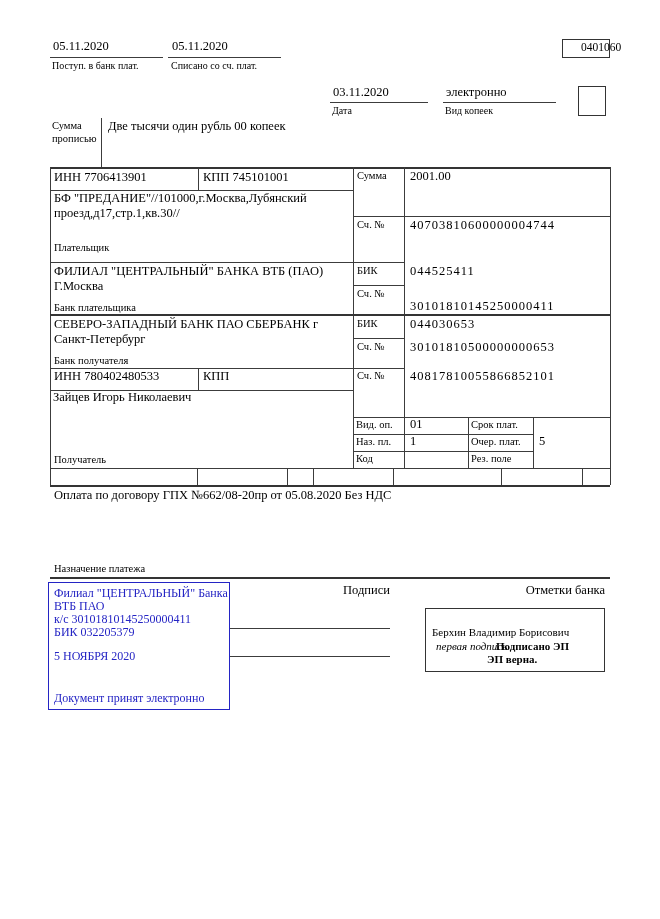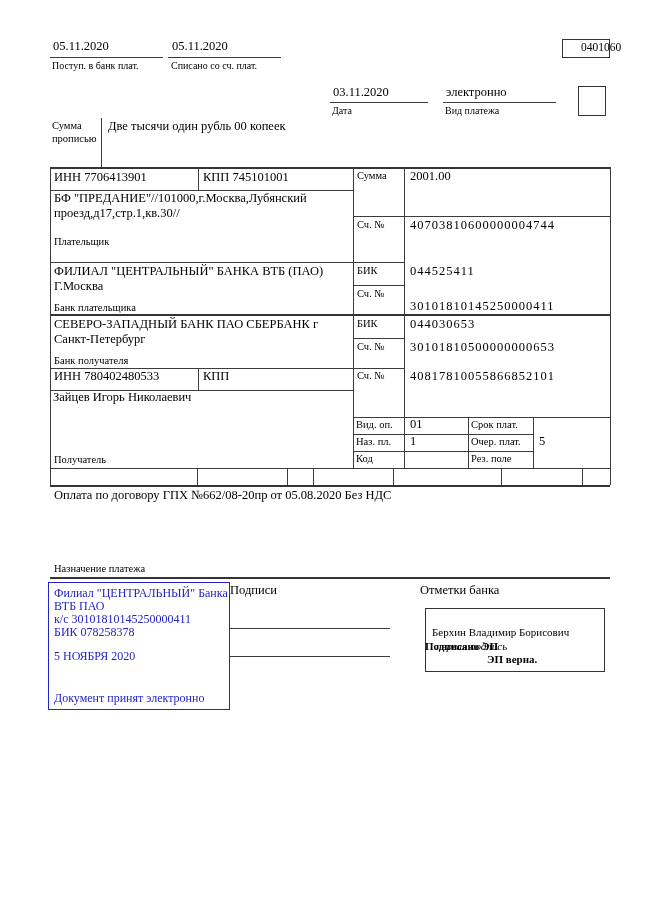--- a/index.html
+++ b/index.html
@@ -7,21 +7,21 @@
         font-family:"Liberation Serif",serif;color:#000;overflow:hidden}
   .t{position:absolute;white-space:nowrap;font-size:12.5px;line-height:1.05}
   .sm{font-size:10px}
   .md{font-size:10.5px}
   .st{font-size:12px}
   .ep{font-size:11px}
   .b{font-weight:bold}
   .i{font-style:italic}
   .sans{font-family:"Liberation Sans",sans-serif}
   .num{letter-spacing:1px}
-  .ctr{text-align:left}
+  .ctr{text-align:right}
   .hl{position:absolute;height:1px;background:#3c3c3c}
   .th{height:2px;background:#343434}
   .vl{position:absolute;width:1px;background:#3c3c3c}
   .box{position:absolute;border:1.5px solid #343434;background:transparent}
   .blue{color:#2424c4}
   .bluebox{border:1.5px solid #2424c4}
 </style>
 </head>
 <body>
 
@@ -37,21 +37,21 @@
 
   <div class="box" style="left:562px;top:39px;width:46px;height:17px">
     <span class="t" style="left:18px;top:1px;font-size:11.5px">0401060</span>
   </div>
 
   <span class="t" style="left:333px;top:86px">03.11.2020</span>
   <div class="hl" style="left:330px;top:102px;width:98px"></div>
   <span class="t sm" style="left:332px;top:106px">Дата</span>
   <span class="t" style="left:446px;top:86px">электронно</span>
   <div class="hl" style="left:443px;top:102px;width:113px"></div>
-  <span class="t sm" style="left:445px;top:106px">Вид платежа</span>
+  <span class="t sm" style="left:445px;top:106px">Вид копеек</span>
   <div class="box" style="left:578px;top:86px;width:26px;height:28px"></div>
 
   <span class="t md" style="left:52px;top:120px">Сумма</span>
   <span class="t md" style="left:52px;top:133px">прописью</span>
   <div class="vl" style="left:101px;top:118px;height:49px"></div>
   <span class="t" style="left:108px;top:120px">Две тысячи один рубль 00 копеек</span>
 
   <div class="hl th" style="left:50px;top:167px;width:560px"></div>
   <div class="vl" style="left:50px;top:167px;height:318px"></div>
   <div class="vl" style="left:610px;top:167px;height:318px"></div>
@@ -78,21 +78,21 @@
   <div class="vl" style="left:313px;top:468px;height:17px"></div>
   <div class="vl" style="left:393px;top:468px;height:17px"></div>
   <div class="vl" style="left:501px;top:468px;height:17px"></div>
   <div class="vl" style="left:582px;top:468px;height:17px"></div>
   <div class="hl th" style="left:50px;top:485px;width:560px"></div>
 
   <span class="t" style="left:54px;top:171px">ИНН 7706413901</span>
   <span class="t" style="left:203px;top:171px">КПП 745101001</span>
   <span class="t" style="left:54px;top:192px">БФ "ПРЕДАНИЕ"//101000,г.Москва,Лубянский</span>
   <span class="t" style="left:54px;top:207px">проезд,д17,стр.1,кв.30//</span>
-  <span class="t md" style="left:54px;top:236px">Плательщик</span>
+  <span class="t md" style="left:54px;top:242px">Плательщик</span>
   <span class="t md" style="left:357px;top:170px">Сумма</span>
   <span class="t" style="left:410px;top:170px">2001.00</span>
   <span class="t md" style="left:357px;top:219px">Сч. №</span>
   <span class="t num" style="left:410px;top:219px">40703810600000004744</span>
 
   <span class="t" style="left:54px;top:265px">ФИЛИАЛ "ЦЕНТРАЛЬНЫЙ" БАНКА ВТБ (ПАО)</span>
   <span class="t" style="left:54px;top:280px">Г.Москва</span>
   <span class="t md" style="left:54px;top:302px">Банк плательщика</span>
   <span class="t md" style="left:357px;top:265px">БИК</span>
   <span class="t num" style="left:410px;top:265px">044525411</span>
@@ -125,21 +125,21 @@
   <span class="t md" style="left:471px;top:453px">Рез. поле</span>
 
   <span class="t" style="left:54px;top:489px">Оплата по договору ГПХ №662/08-20пр от 05.08.2020 Без НДС</span>
   <span class="t md" style="left:54px;top:563px">Назначение платежа</span>
   <div class="hl th" style="left:50px;top:577px;width:560px"></div>
 
   <div class="box bluebox" style="left:48px;top:582px;width:180px;height:126px"></div>
   <span class="t st blue" style="left:54px;top:587px">Филиал "ЦЕНТРАЛЬНЫЙ" Банка</span>
   <span class="t st blue" style="left:54px;top:600px">ВТБ ПАО</span>
   <span class="t st blue" style="left:54px;top:613px">к/с 30101810145250000411</span>
-  <span class="t st blue" style="left:54px;top:626px">БИК 078258378</span>
+  <span class="t st blue" style="left:54px;top:626px">БИК 032205379</span>
   <span class="t st blue" style="left:54px;top:650px">5 НОЯБРЯ 2020</span>
   <span class="t st blue" style="left:54px;top:692px">Документ принят электронно</span>
 
   <span class="t ctr" style="left:230px;top:584px;width:160px">Подписи</span>
   <div class="hl" style="left:230px;top:628px;width:160px"></div>
   <div class="hl" style="left:230px;top:656px;width:160px"></div>
 
   <span class="t ctr" style="left:420px;top:584px;width:185px">Отметки банка</span>
   <div class="box" style="left:425px;top:608px;width:178px;height:62px"></div>
   <span class="t b ep ctr" style="left:425px;top:641px;width:144px">Подписано ЭП</span>

